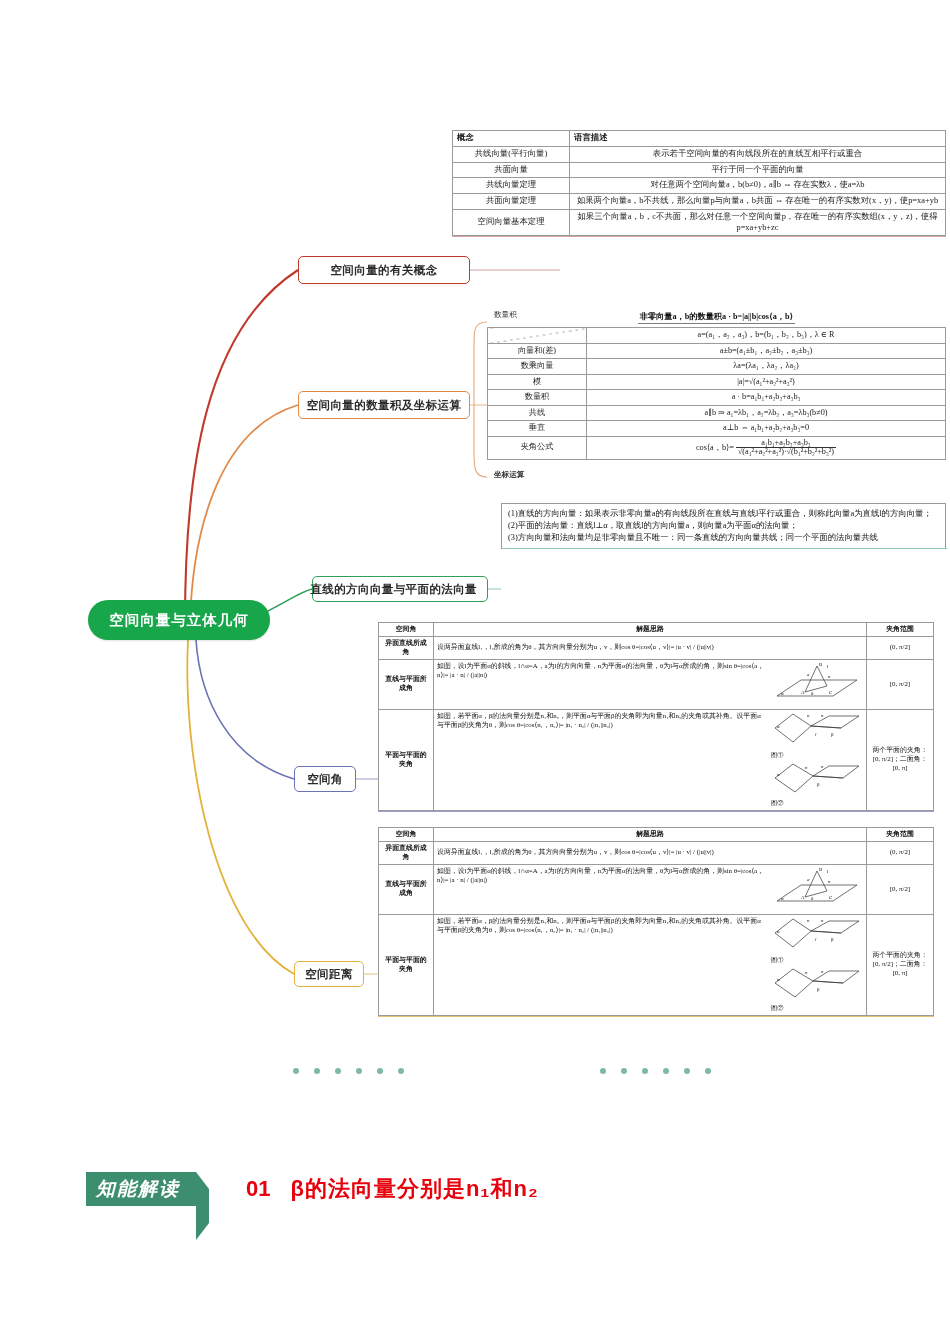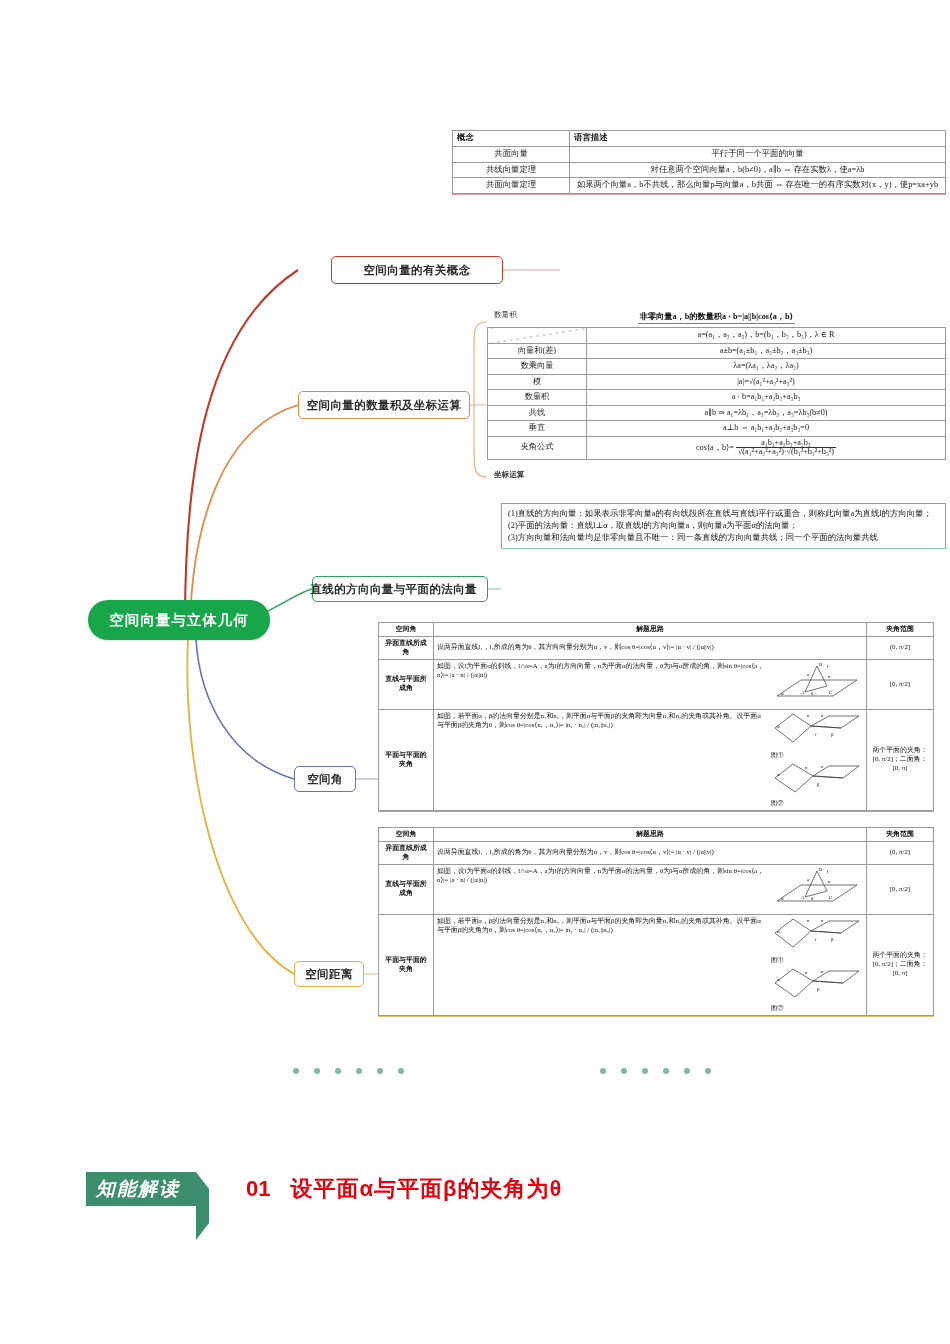--- a/index.html
+++ b/index.html
@@ -40,21 +40,21 @@
     border-radius:20px;
     color:#fff;
     font-family:"Liberation Sans","DejaVu Sans",sans-serif;
     font-weight:bold;
     font-size:14.5px;
     letter-spacing:1px;
     display:flex;align-items:center;justify-content:center;
     white-space:nowrap;
     box-shadow:0 1px 2px rgba(0,0,0,.12);
   }
-  .n-concepts{left:298px; top:256px; width:172px; height:28px; border-color:#c0392b;margin-left:33px;}
+  .n-concepts{left:298px; top:256px; width:172px; height:28px; border-color:#c0392b;}
   .n-dotprod {left:298px; top:391px; width:172px; height:28px; border-color:#e08a4a;}
   .n-normal  {left:312px; top:576px; width:176px; height:26px; border-color:#2ea05a;justify-content:flex-end;}
   .n-angle   {left:294px; top:766px; width:62px;  height:26px; border-color:#6b73b5;}
   .n-dist    {left:294px; top:961px; width:70px;  height:26px; border-color:#e3b23c;}
 
   
   .cbox{position:absolute;box-sizing:border-box;background:#fff;}
   .tbl{border-collapse:collapse;width:100%;table-layout:fixed;
        font-family:"Liberation Serif","DejaVu Serif",serif;color:#1a1a1a;}
   .tbl td,.tbl th{
@@ -176,30 +176,38 @@
   </div>
 
   <div class="cbox" id="box-concepts">
     <table class="tbl">
       <tbody>
           <tr>
         <td class="hdr">概念</td>
         <td class="hdr">语言描述</td>
       </tr>
       <tr>
+        <td class="ctr">共线向量(平行向量)</td>
+        <td class="ctr">表示若干空间向量的有向线段所在的直线互相平行或重合</td>
+      </tr>
+      <tr>
         <td class="ctr">共面向量</td>
         <td class="ctr">平行于同一个平面的向量</td>
       </tr>
       <tr>
         <td class="ctr">共线向量定理</td>
         <td class="lft">对任意两个空间向量a，b(b≠0)，a∥b ⇔ 存在实数λ，使a=λb</td>
       </tr>
       <tr>
         <td class="ctr">共面向量定理</td>
         <td class="lft">如果两个向量a，b不共线，那么向量p与向量a，b共面 ⇔ 存在唯一的有序实数对(x，y)，使p=xa+yb</td>
+      </tr>
+      <tr>
+        <td class="ctr">空间向量基本定理</td>
+        <td class="lft">如果三个向量a，b，c不共面，那么对任意一个空间向量p，存在唯一的有序实数组(x，y，z)，使得p=xa+yb+zc</td>
       </tr>
     </tbody>
       </table>
     <div class="rule"></div>
   </div>
 
   <div class="cbox" id="box-dot">
     <div style="text-align:center">
       <span class="cap">非零向量a，b的数量积a · b=|a||b|cos⟨a，b⟩</span>
     </div>
@@ -422,16 +430,16 @@
       <span></span>
         <span></span>
       <span></span>
         <span></span>
     </div>
   </div>
 
   <div id="heading">
     <span class="tag">知能解读</span>
     <span class="tag-num">01</span>
-    <span class="tag-title">设平面α与平面β的夹角为θ</span>
+    <span class="tag-title">β的法向量分别是n₁和n₂</span>
   </div>
 
 </div>
 
 </body></html>

